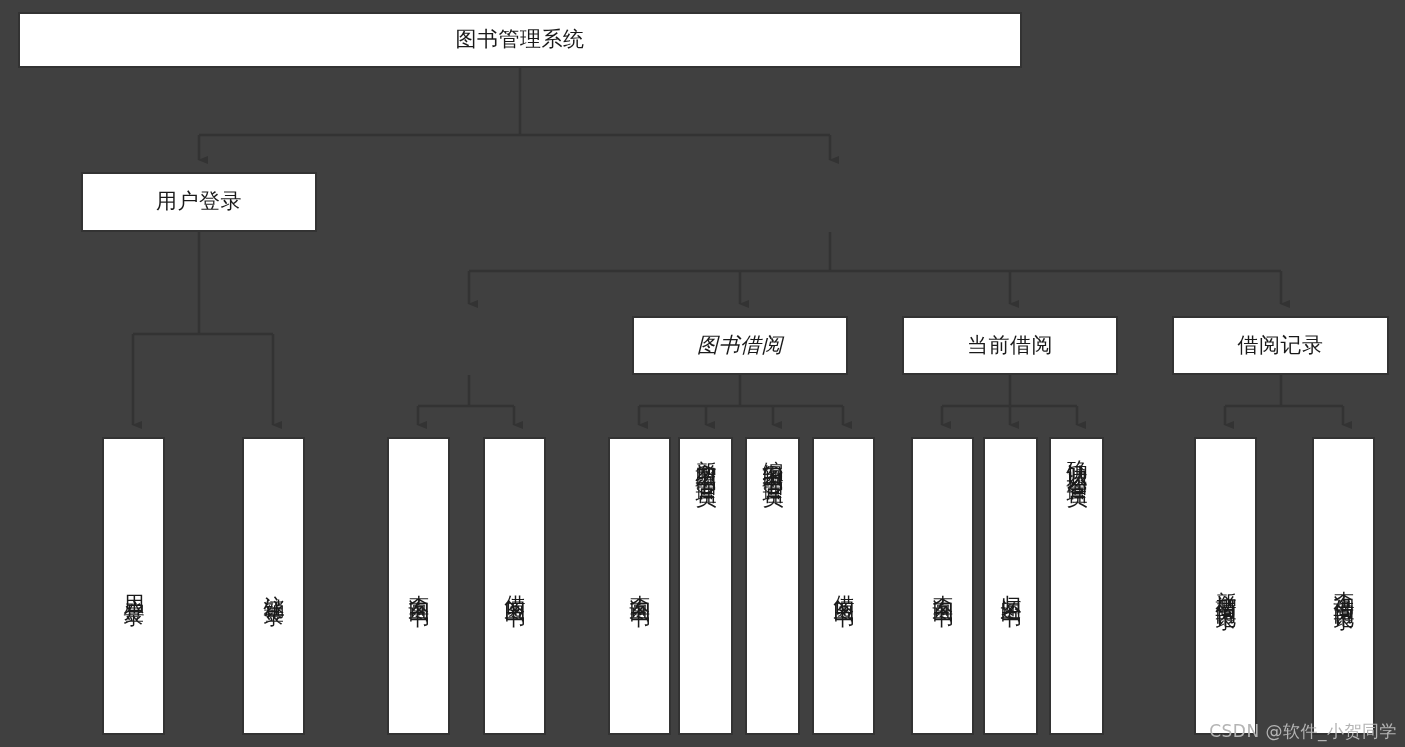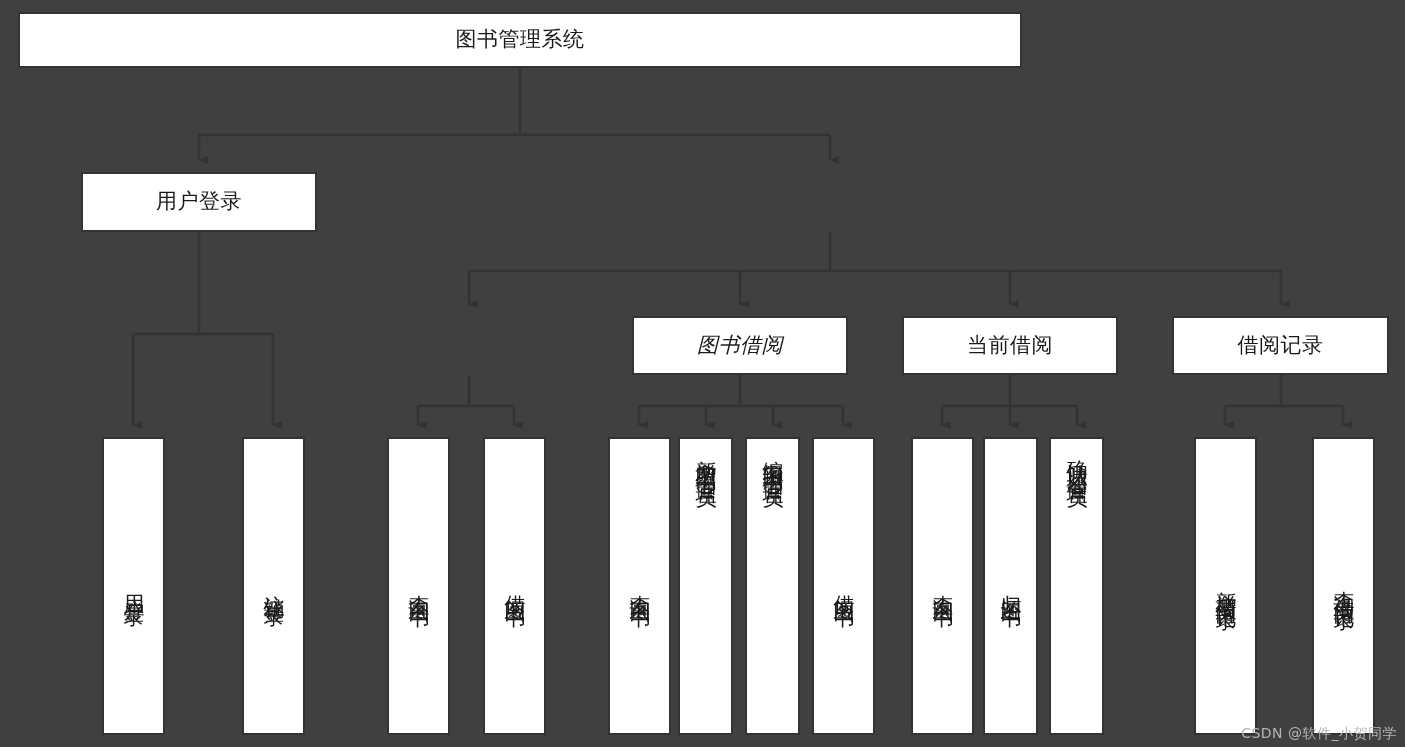--- a/index.html
+++ b/index.html
@@ -55,21 +55,21 @@
     white-space: nowrap;
   }
   .node-v.v-center {
     align-items: center;
     padding-top: 0;
   }
   #watermark {
     position: absolute;
     right: 8px;
     bottom: 4px;
-    font-size: 14px;
+    font-size: 17px;
     color: #b4b4b4;
     letter-spacing: 0.5px;
     z-index: 5;
     white-space: nowrap;
     font-family: "DejaVu Sans", "Liberation Sans", sans-serif;
   }
 </style>
 </head>
 <body>
 

